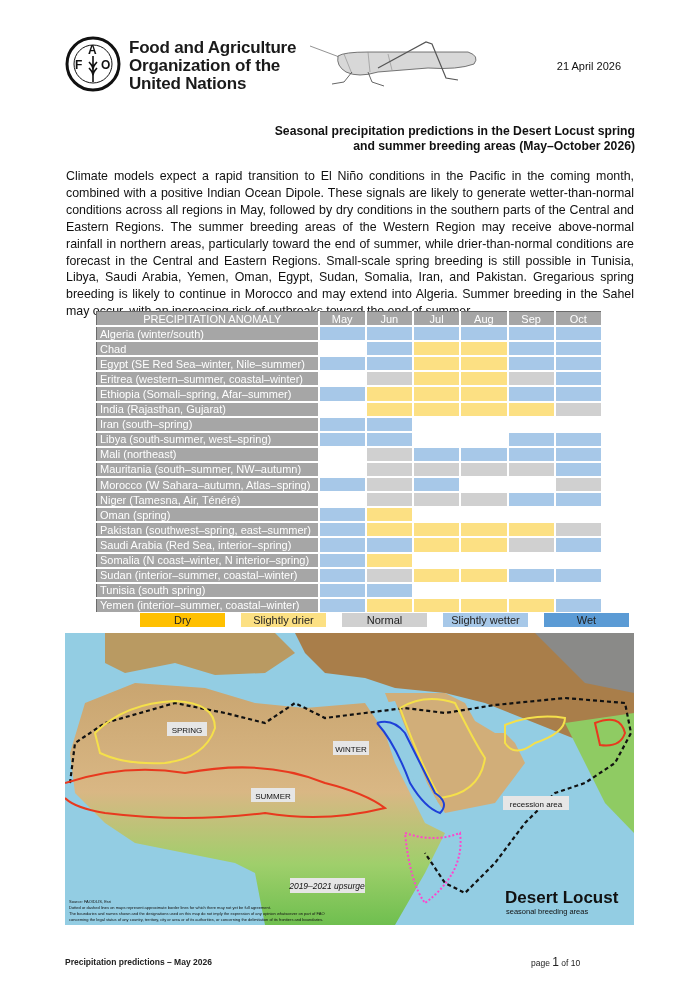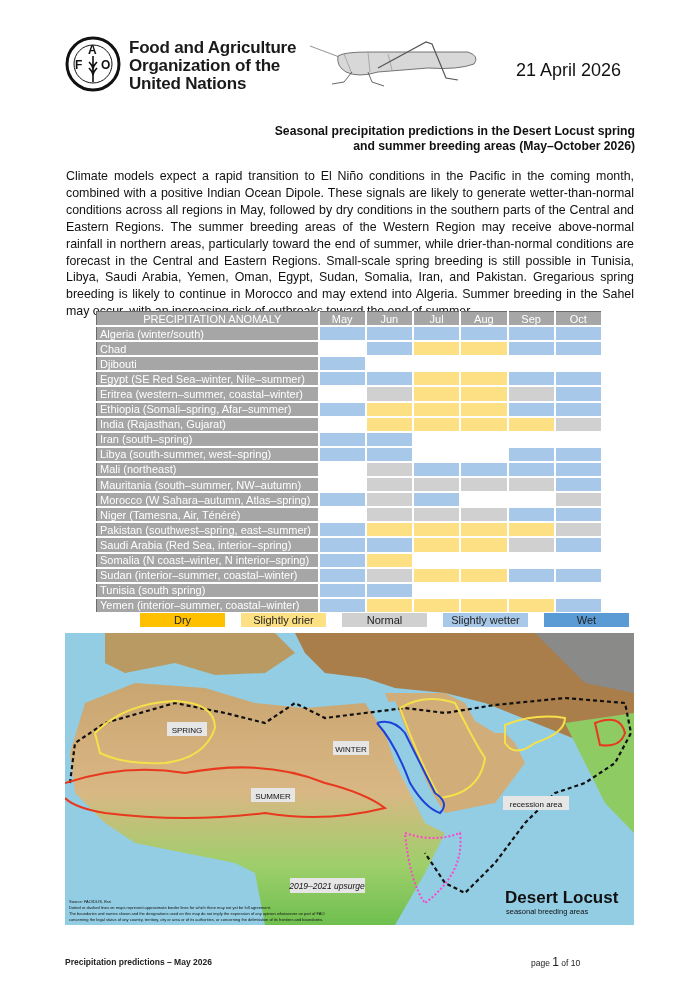--- a/index.html
+++ b/index.html
@@ -2,21 +2,21 @@
 <html><head>
 <meta charset="utf-8">
 <style>
   html,body{margin:0;padding:0;background:#fff;}
   body{width:700px;height:991px;position:relative;font-family:"Liberation Sans",sans-serif;color:#111;overflow:hidden;}
   .header{position:absolute;left:65px;top:36px;width:570px;height:60px;}
   .fao-logo{position:absolute;left:0;top:0;width:56px;height:56px;}
   .org-name{position:absolute;left:64px;top:3px;font-size:17px;line-height:18px;font-weight:bold;color:#1a1a1a;letter-spacing:-0.2px;}
   .org-name div{white-space:nowrap;}
   .locust{position:absolute;left:243px;top:2px;width:180px;height:52px;}
-  .date{position:absolute;right:14px;top:24px;font-size:18px;color:#111;}
+  .date{position:absolute;right:14px;top:24px;font-size:11px;color:#111;}
   .title{position:absolute;left:65px;top:124px;width:570px;text-align:right;font-weight:bold;font-size:12.2px;line-height:15px;}
   .body-text{position:absolute;left:66px;top:168px;width:568px;font-size:12.4px;line-height:16.9px;text-align:justify;}
   table.anom{position:absolute;left:96px;top:311px;width:507px;border-collapse:collapse;table-layout:fixed;border:1px solid #6b6b6b;}
   table.anom th, table.anom td{height:13.1px;padding:0 0 0 3px;font-size:11px;line-height:12px;white-space:nowrap;overflow:hidden;border-right:2px solid #fff;border-bottom:2px solid #fff;}
   table.anom th{background:#a6a6a6;color:#fff;font-weight:normal;text-align:center;padding:0;}
   table.anom th.rh{text-align:center;padding-left:10px;}
   table.anom td.rh{background:#a6a6a6;color:#fff;}
   td.c{padding:0;}
   .v0{background:#ffffff;}
   .v1{background:#fce083;}
@@ -98,29 +98,20 @@
       <tr>
         <td class="rh">Chad</td>
         <td class="c v0"></td>
         <td class="c v3"></td>
         <td class="c v1"></td>
         <td class="c v1"></td>
         <td class="c v3"></td>
         <td class="c v3"></td>
       </tr>
       <tr>
-        <td class="rh">Djibouti</td>
-        <td class="c v3"></td>
-        <td class="c v0"></td>
-        <td class="c v0"></td>
-        <td class="c v0"></td>
-        <td class="c v0"></td>
-        <td class="c v0"></td>
-      </tr>
-      <tr>
         <td class="rh">Egypt (SE Red Sea–winter, Nile–summer)</td>
         <td class="c v3"></td>
         <td class="c v3"></td>
         <td class="c v1"></td>
         <td class="c v1"></td>
         <td class="c v3"></td>
         <td class="c v3"></td>
       </tr>
       <tr>
         <td class="rh">Eritrea (western–summer, coastal–winter)</td>
@@ -195,20 +186,29 @@
         <td class="c v2"></td>
       </tr>
       <tr>
         <td class="rh">Niger (Tamesna, Air, Ténéré)</td>
         <td class="c v0"></td>
         <td class="c v2"></td>
         <td class="c v2"></td>
         <td class="c v2"></td>
         <td class="c v3"></td>
         <td class="c v3"></td>
+      </tr>
+      <tr>
+        <td class="rh">Oman (spring)</td>
+        <td class="c v3"></td>
+        <td class="c v1"></td>
+        <td class="c v0"></td>
+        <td class="c v0"></td>
+        <td class="c v0"></td>
+        <td class="c v0"></td>
       </tr>
       <tr>
         <td class="rh">Pakistan (southwest–spring, east–summer)</td>
         <td class="c v3"></td>
         <td class="c v1"></td>
         <td class="c v1"></td>
         <td class="c v1"></td>
         <td class="c v1"></td>
         <td class="c v2"></td>
       </tr>

